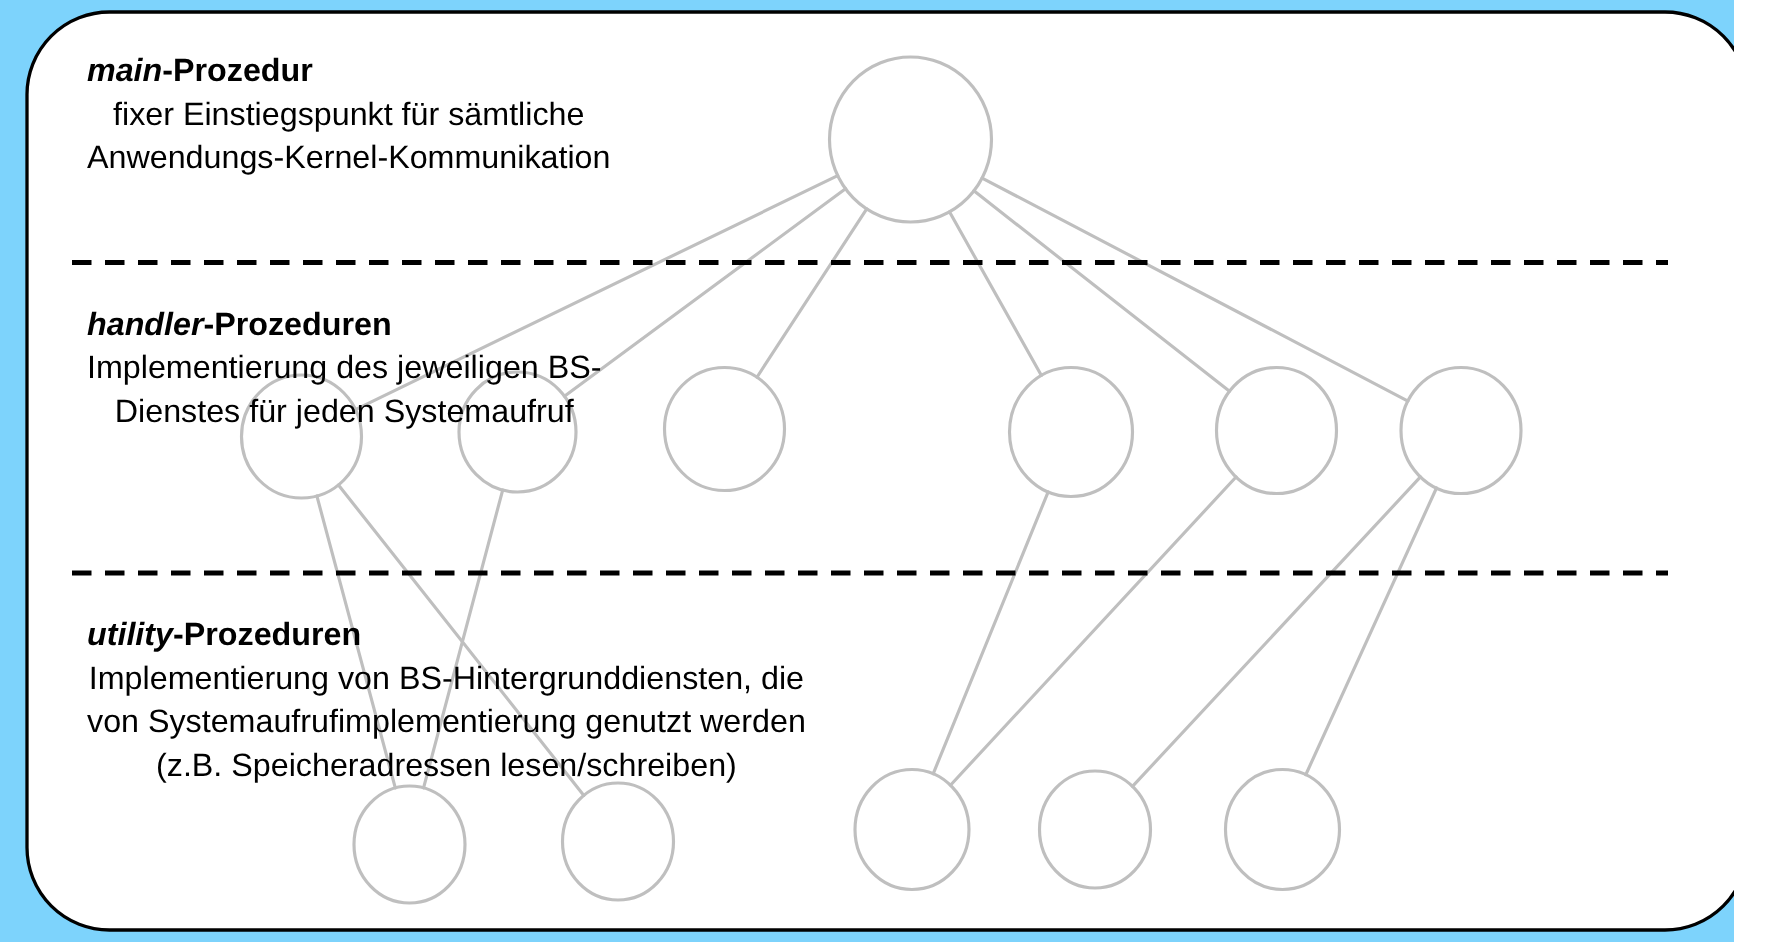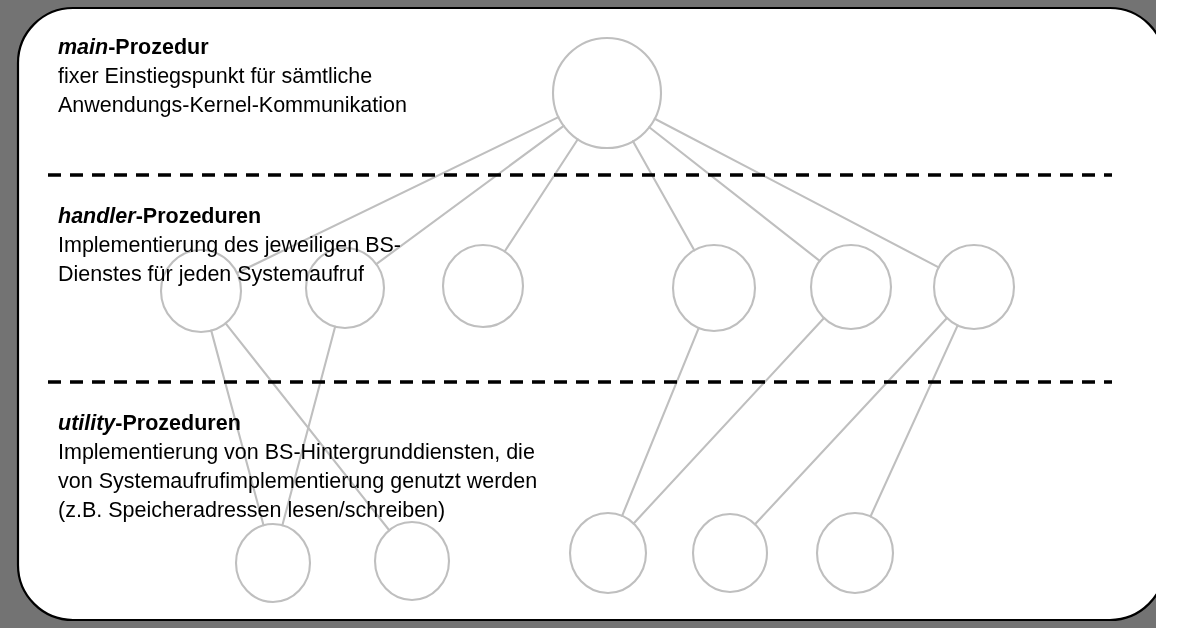--- a/index.html
+++ b/index.html
@@ -9,21 +9,21 @@
     background: #ffffff;
   }
   body {
     font-family: "Liberation Sans", sans-serif;
   }
   #stage {
     position: relative;
     width: 1156px;
     height: 628px;
     overflow: hidden;
-    background: #737373;
+    background: #7dd3fc;
   }
   #graph-svg {
     position: absolute;
     left: 0;
     top: 0;
     width: 1178px;
     height: 628px;
   }
   .text-layer {
     position: absolute;
@@ -49,20 +49,21 @@
     font-style: italic;
     font-weight: bold;
   }
   .section-desc {
     font-size: 21.5px;
     font-weight: normal;
     color: #000000;
     line-height: 29px;
     white-space: pre-line;
     margin: 0;
+    text-align: center;
   }
   #block-main   { left: 58px;  top: 34px;  }
   #block-handler{ left: 58px;  top: 203px; }
   #block-utility{ left: 58px;  top: 410px; }
 </style>
 </head>
 <body>
 
 <div id="stage">
 

